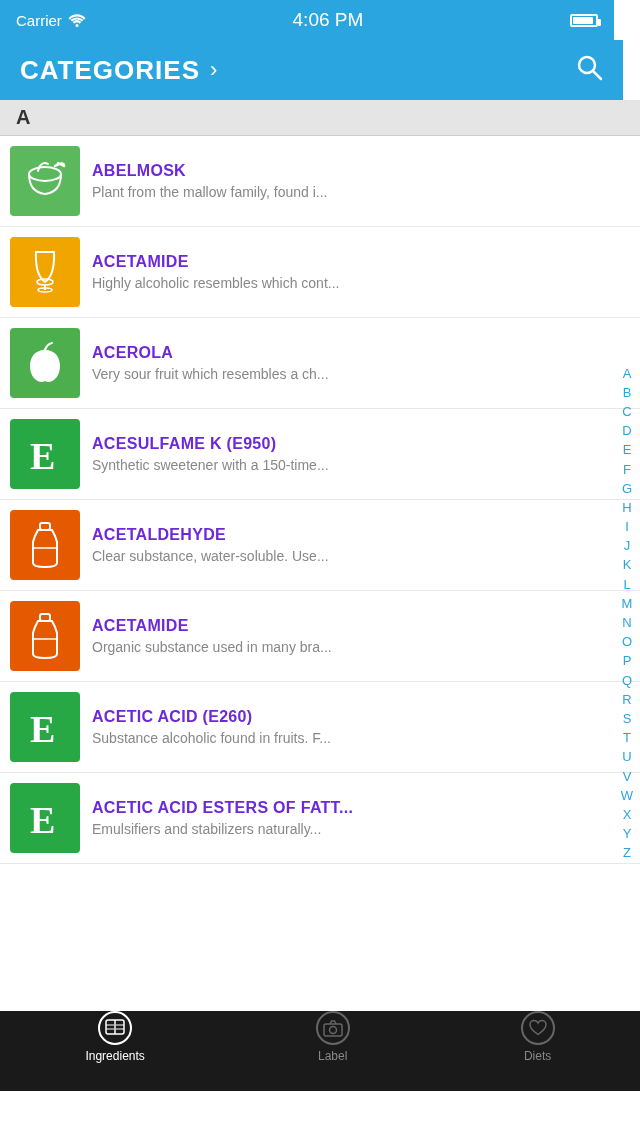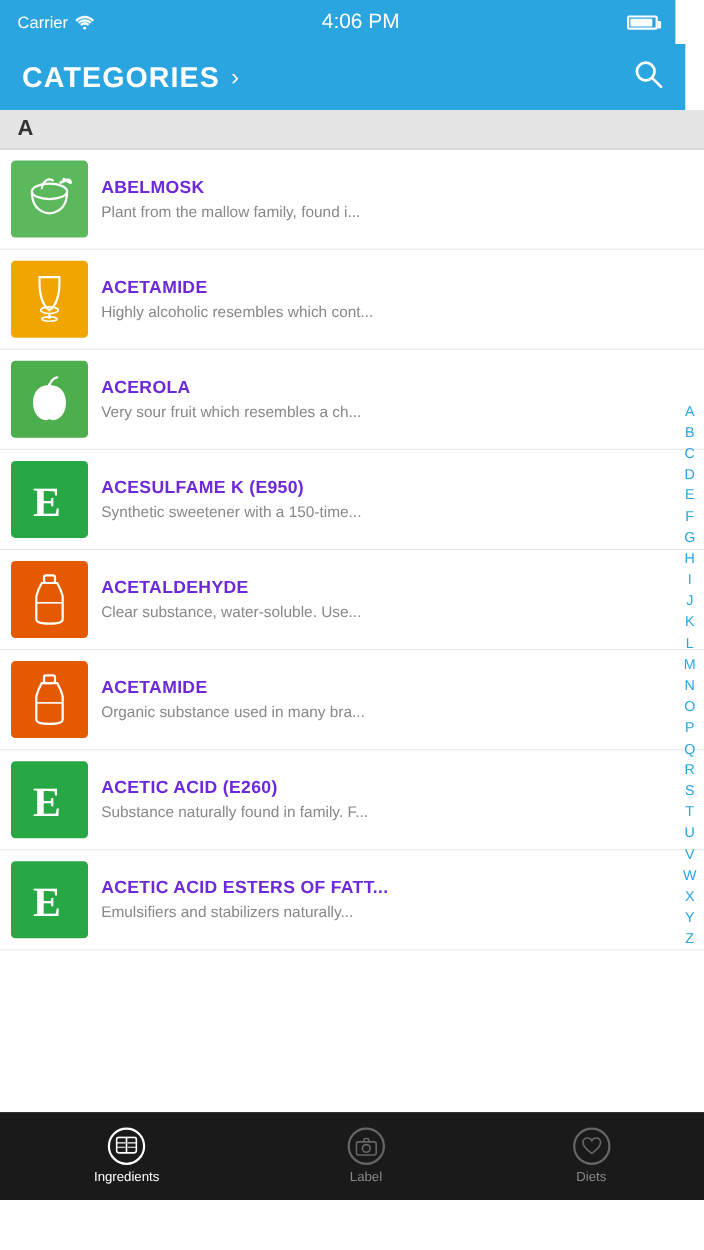--- a/index.html
+++ b/index.html
@@ -115,21 +115,20 @@
     }
 
     
     .tab-bar {
       position: absolute;
       bottom: 0;
       width: 640px;
       height: 80px;
       background: #1a1a1a;
       display: flex;
-      align-items: center;
       justify-content: space-around;
     }
     .tab-item {
       display: flex;
       flex-direction: column;
       align-items: center;
       gap: 4px;
       cursor: pointer;
     }
     .tab-label { font-size: 12px; color: #888; }
@@ -307,21 +306,21 @@
     </div>
   </div>
       <div class="list-item">
     <div class="item-icon-container" style="background-color:#28a745">
       <svg width="50" height="50" viewBox="0 0 50 50">
       <text x="10" y="40" font-size="38" font-weight="bold" fill="white" font-family="Georgia, serif">E</text>
     </svg>
     </div>
     <div class="item-text">
       <div class="item-name">ACETIC ACID (E260)</div>
-      <div class="item-desc">Substance naturally found in family. F...</div>
+      <div class="item-desc">Substance alcoholic found in fruits. F...</div>
     </div>
   </div>
       <div class="list-item">
     <div class="item-icon-container" style="background-color:#28a745">
       <svg width="50" height="50" viewBox="0 0 50 50">
       <text x="10" y="40" font-size="38" font-weight="bold" fill="white" font-family="Georgia, serif">E</text>
     </svg>
     </div>
     <div class="item-text">
       <div class="item-name">ACETIC ACID ESTERS OF FATT...</div>

